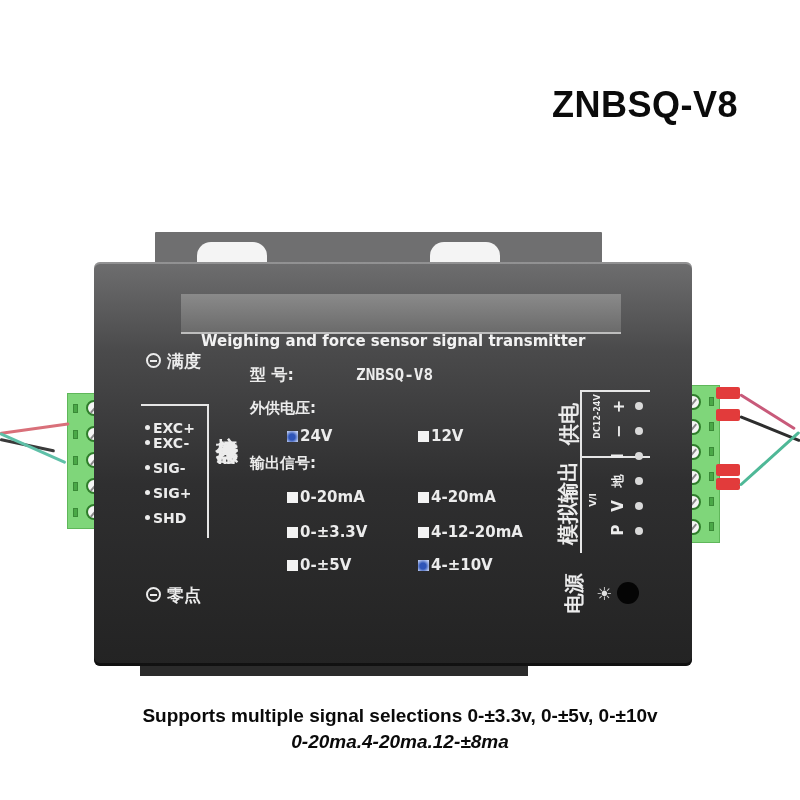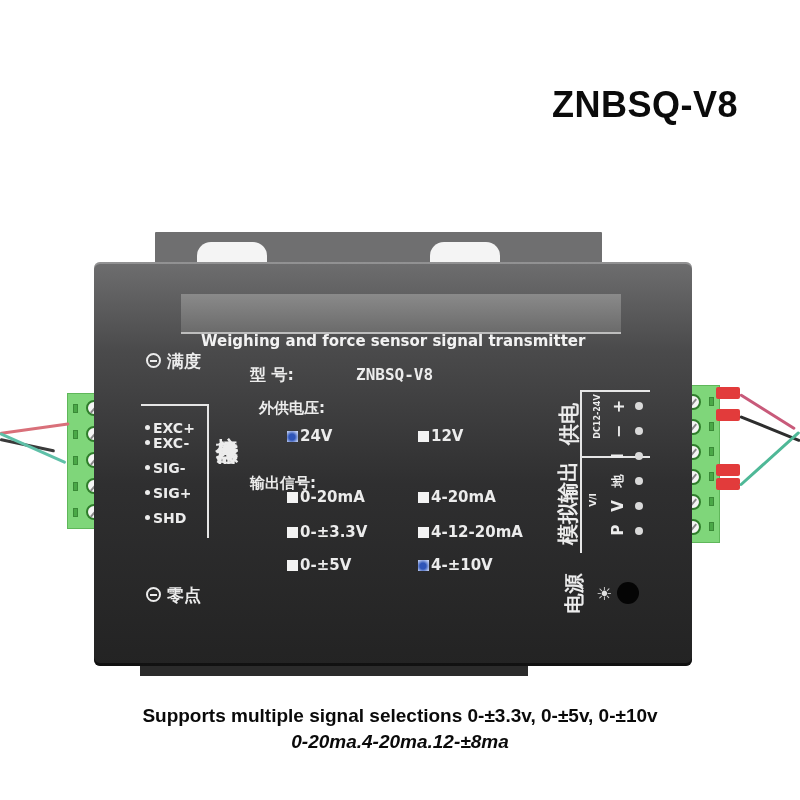--- a/index.html
+++ b/index.html
@@ -163,29 +163,29 @@
 <div class="txt cn pot-label" style="left:146px; top:350px;">
   <span class="minus-circle"></span><span>满度</span>
 </div>
 <div class="txt cn pot-label" style="left:146px; top:584px;text-align:center;">
   <span class="minus-circle"></span><span>零点</span>
 </div>
 
 <div class="txt cn" style="left:250px; top:365px; font-size:16px;">型    号:</div>
 <div class="txt" style="left:356px; top:365px; font-size:16px; font-family:'DejaVu Sans Mono', monospace;">ZNBSQ-V8</div>
 
-<div class="txt cn" style="left:250px; top:399px; font-size:15px;margin-left:9px;">外供电压:</div>
+<div class="txt cn" style="left:250px; top:399px; font-size:15px;">外供电压:</div>
 <div class="opt" style="left:287px; top:427px;">
   <span class="box selected"></span><span>24V</span>
 </div>
 <div class="opt" style="left:418px; top:427px;">
   <span class="box"></span><span>12V</span>
 </div>
 
-<div class="txt cn" style="left:250px; top:454px; font-size:15px;margin-top:20px;">输出信号:</div>
+<div class="txt cn" style="left:250px; top:454px; font-size:15px;">输出信号:</div>
 <div class="opt" style="left:287px; top:488px;">
   <span class="box"></span><span>0-20mA</span>
 </div>
 <div class="opt" style="left:418px; top:488px;">
   <span class="box"></span><span>4-20mA</span>
 </div>
 <div class="opt" style="left:287px; top:523px;">
   <span class="box"></span><span>0-±3.3V</span>
 </div>
 <div class="opt" style="left:418px; top:523px;">

